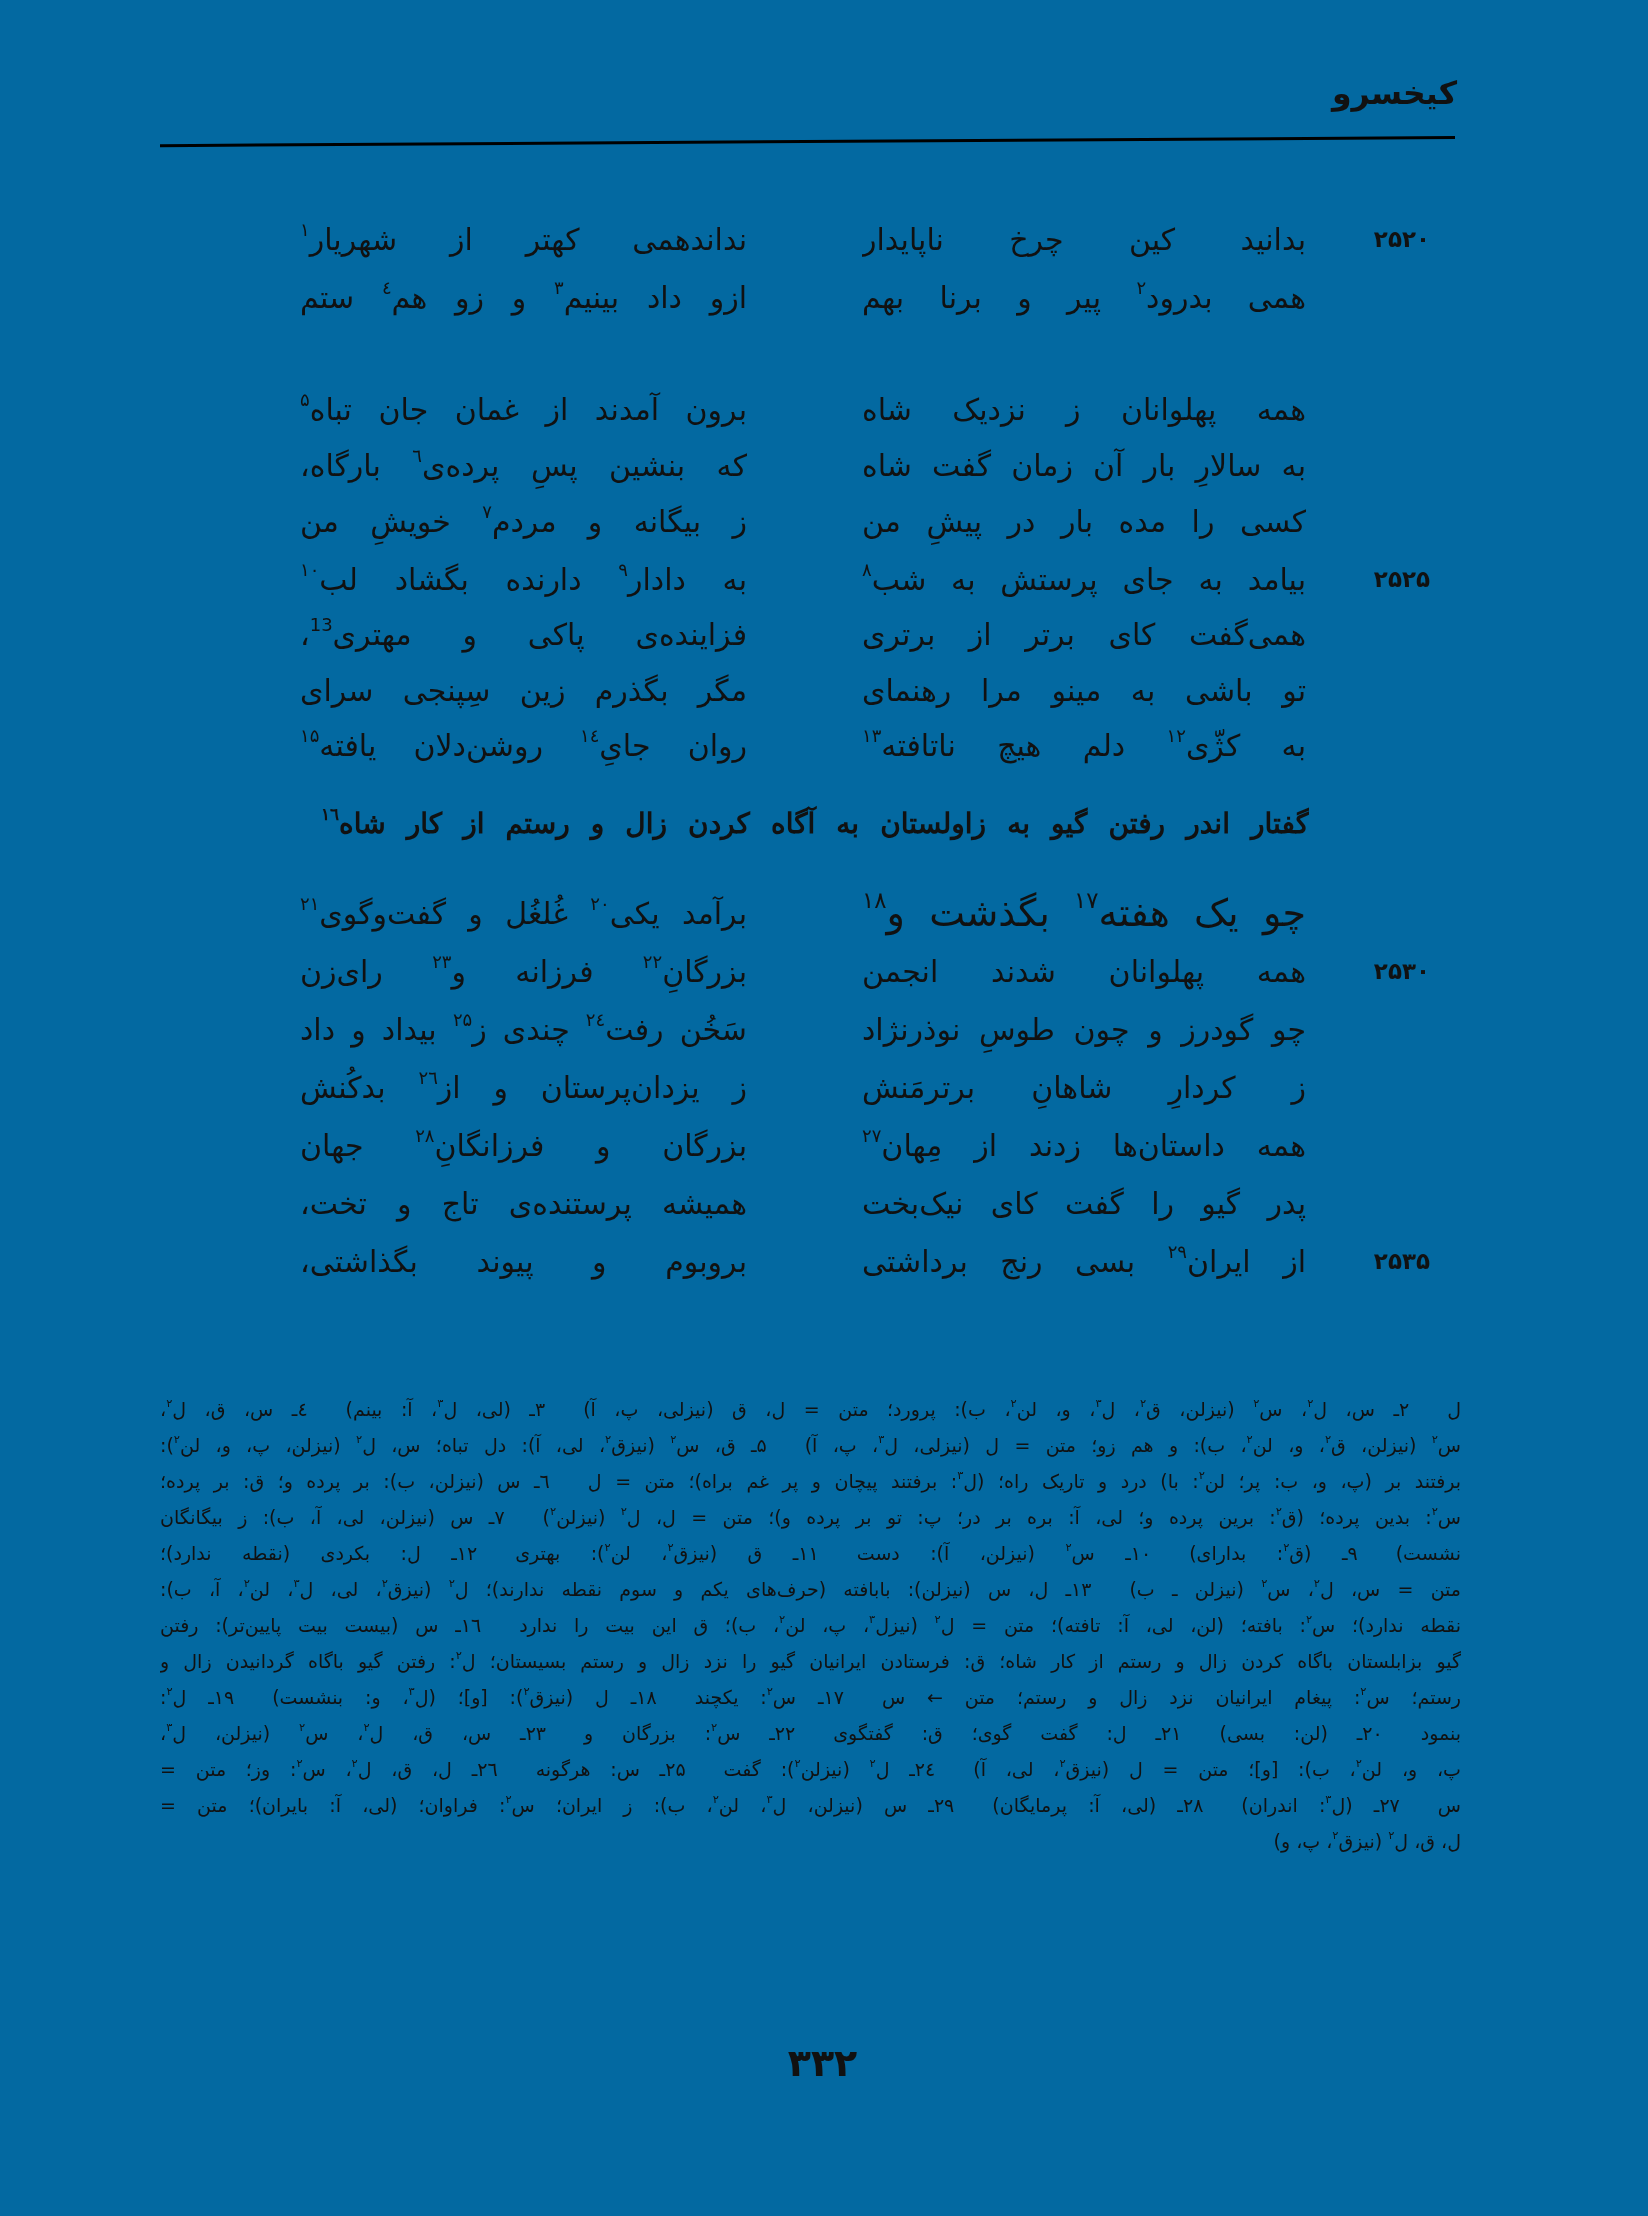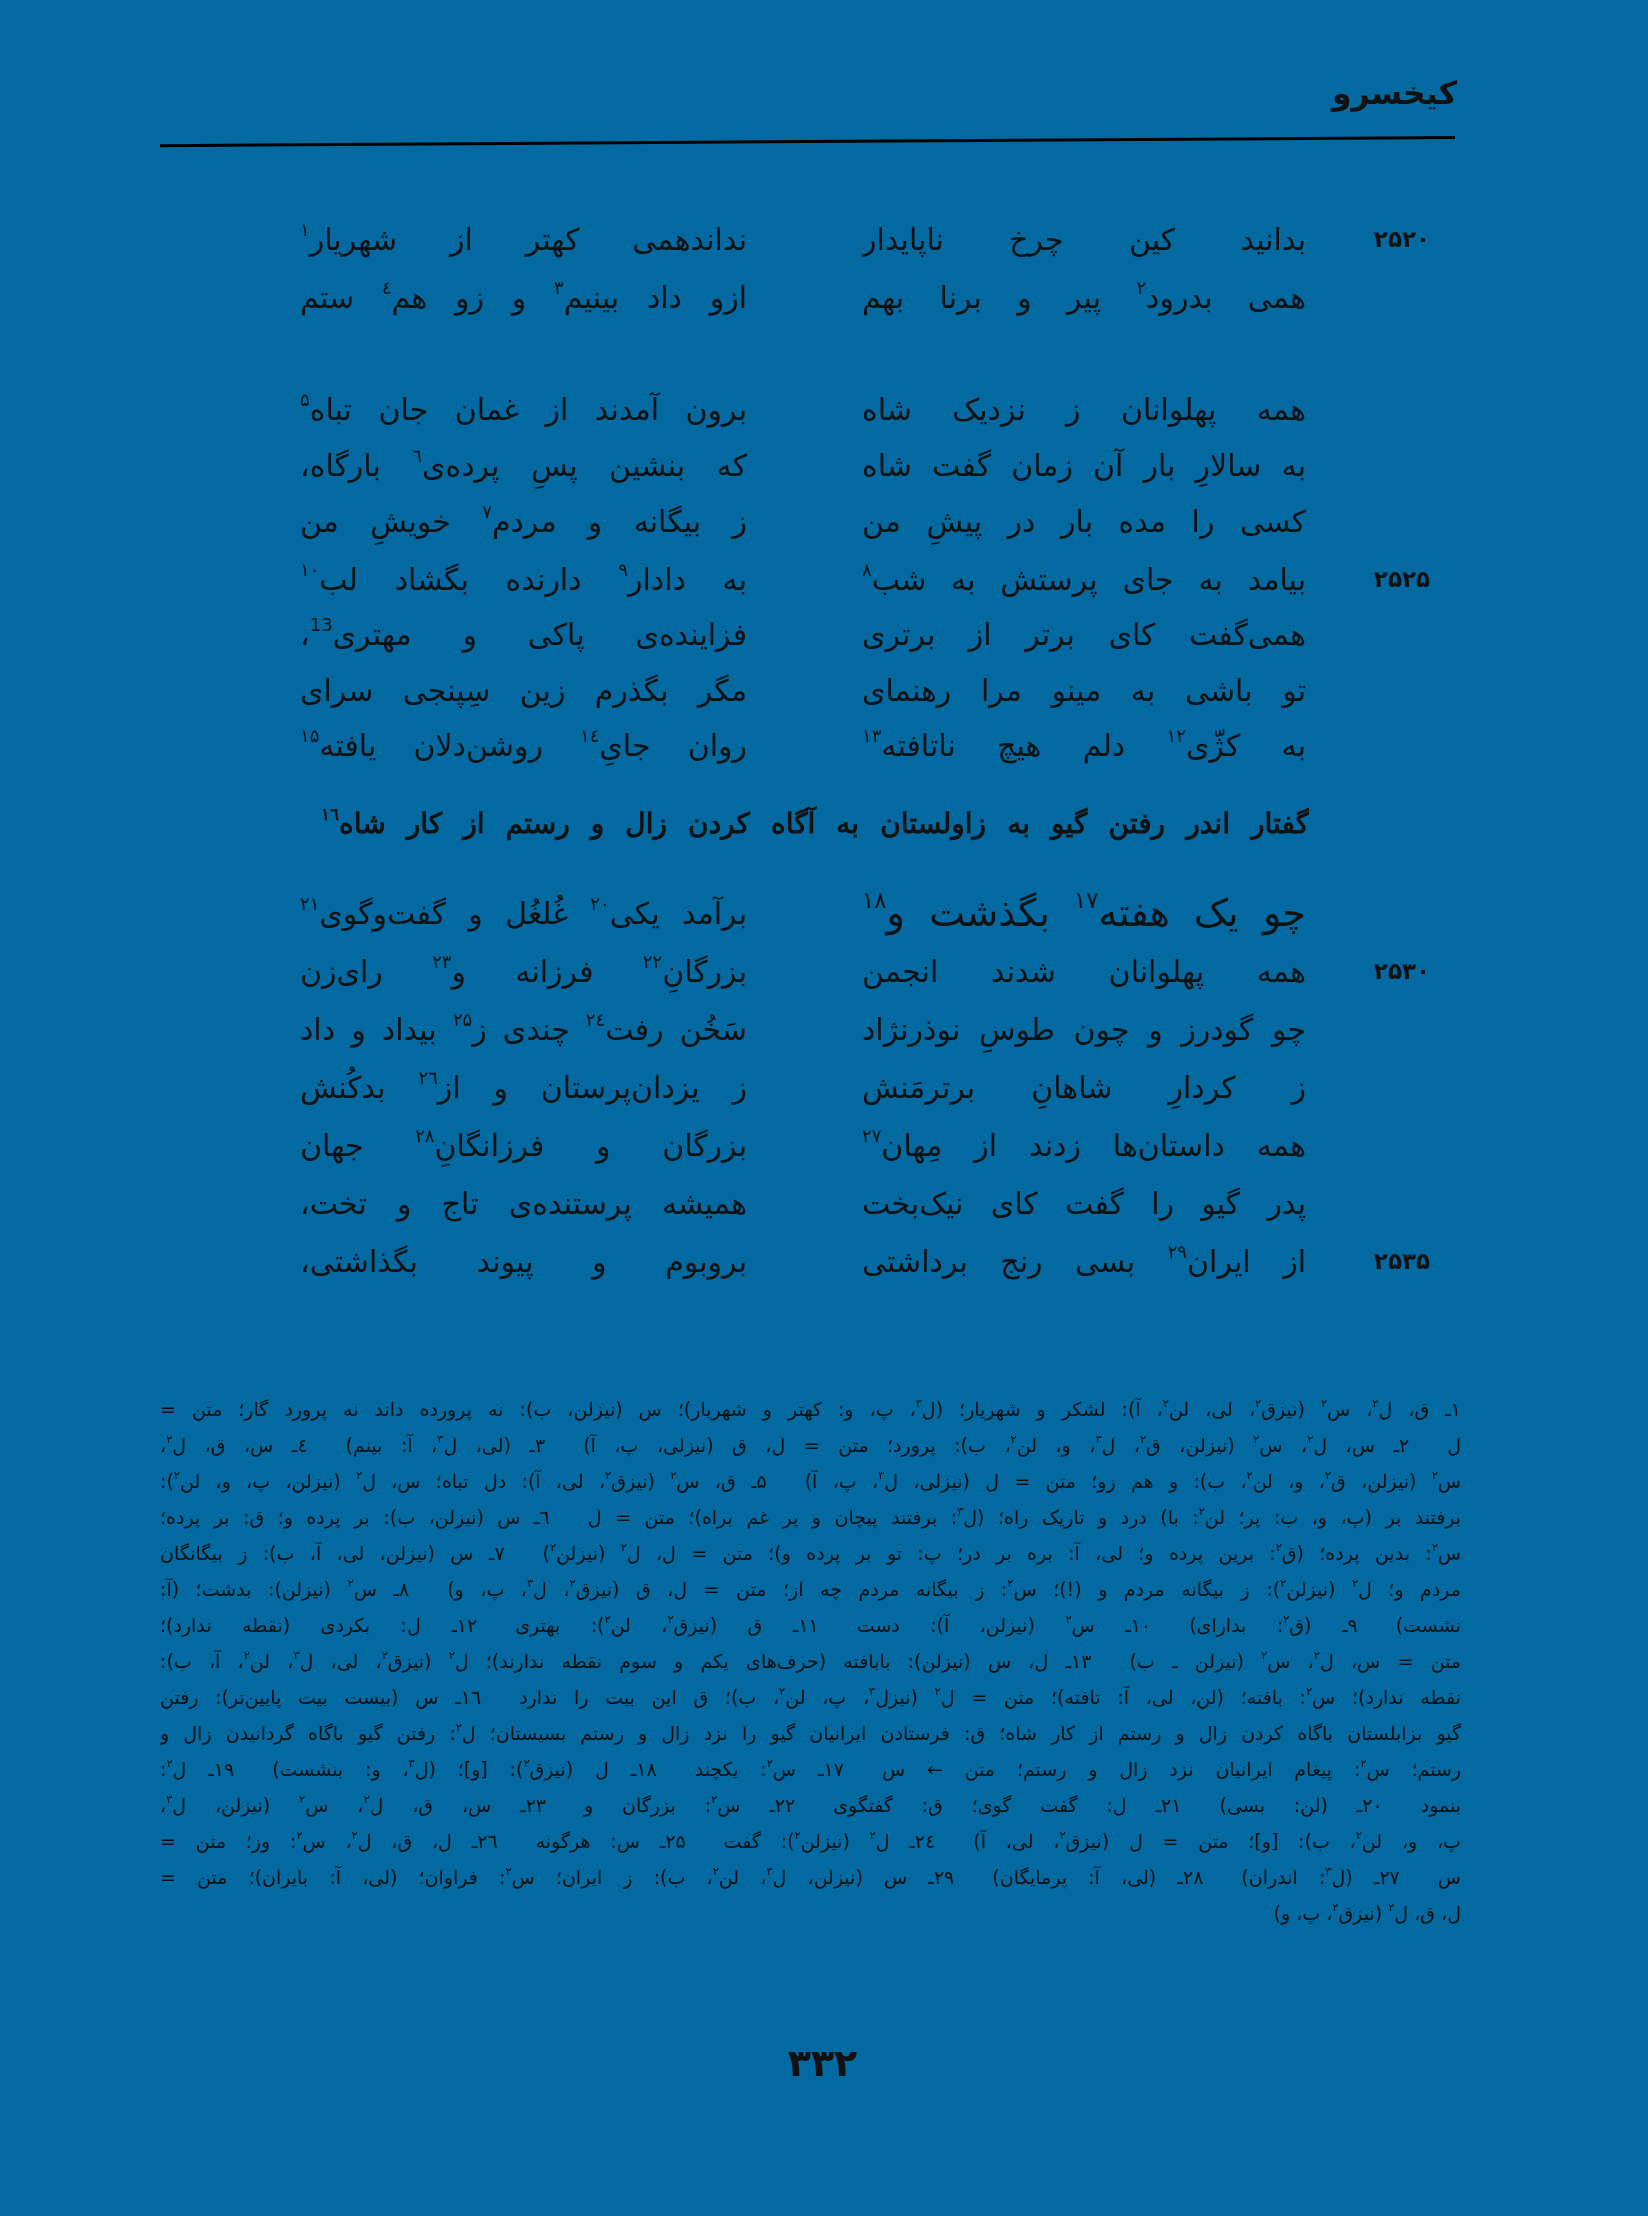--- a/index.html
+++ b/index.html
@@ -190,26 +190,24 @@
     <div class="hemi m1">پدر گیو را گفت کای نیک‌بخت</div>
     <div class="hemi m2">همیشه پرستنده‌ی تاج و تخت،</div>
   </div>
   <div class="verse" style="top:1234px">
     <div class="vnum">۲۵۳۵</div>
     <div class="hemi m1">از ایران<sup>۲۹</sup> بسی رنج برداشتی</div>
     <div class="hemi m2">بروبوم و پیوند بگذاشتی،</div>
   </div>
 
   <div class="footnotes">
-    <div class="fn-line">۱ـ ق، ل<sup>۲</sup>، س<sup>۲</sup> (نیزق<sup>۲</sup>، لی، لن<sup>۲</sup>، آ): لشکر و شهریار؛ (ل<sup>۳</sup>، پ، و: کهتر و شهریار)؛ س (نیزلن، ب): نه پرورده داند نه پرورد گار؛ متن =</div>
     <div class="fn-line">ل  ۲ـ س، ل<sup>۲</sup>، س<sup>۲</sup> (نیزلن، ق<sup>۲</sup>، ل<sup>۳</sup>، و، لن<sup>۲</sup>، ب): پرورد؛ متن = ل، ق (نیزلی، پ، آ)  ۳ـ (لی، ل<sup>۳</sup>، آ: بینم)  ٤ـ س، ق، ل<sup>۲</sup>،</div>
     <div class="fn-line">س<sup>۲</sup> (نیزلن، ق<sup>۲</sup>، و، لن<sup>۲</sup>، ب): و هم زو؛ متن = ل (نیزلی، ل<sup>۳</sup>، پ، آ)  ۵ـ ق، س<sup>۲</sup> (نیزق<sup>۲</sup>، لی، آ): دل تباه؛ س، ل<sup>۲</sup> (نیزلن، پ، و، لن<sup>۲</sup>):</div>
     <div class="fn-line">برفتند بر (پ، و، ب: پر؛ لن<sup>۲</sup>: با) درد و تاریک راه؛ (ل<sup>۳</sup>: برفتند پیچان و پر غم براه)؛ متن = ل  ٦ـ س (نیزلن، ب): بر پرده و؛ ق: بر پرده؛</div>
     <div class="fn-line">س<sup>۲</sup>: بدین پرده؛ (ق<sup>۲</sup>: برین پرده و؛ لی، آ: بره بر در؛ پ: تو بر پرده و)؛ متن = ل، ل<sup>۲</sup> (نیزلن<sup>۲</sup>)  ۷ـ س (نیزلن، لی، آ، ب): ز بیگانگان</div>
-    <div class="fn-line">مردم و؛ ل<sup>۲</sup> (نیزلن<sup>۲</sup>): ز بیگانه مردم و (!)؛ س<sup>۲</sup>: ز بیگانه مردم چه از؛ متن = ل، ق (نیزق<sup>۲</sup>، ل<sup>۳</sup>، پ، و)  ۸ـ س<sup>۲</sup> (نیزلن): بدشت؛ (آ:</div>
     <div class="fn-line">نشست)  ۹ـ (ق<sup>۲</sup>: بدارای)  ۱۰ـ س<sup>۲</sup> (نیزلن، آ): دست  ۱۱ـ ق (نیزق<sup>۲</sup>، لن<sup>۲</sup>): بهتری  ۱۲ـ ل: بکردی (نقطه ندارد)؛</div>
     <div class="fn-line">متن = س، ل<sup>۲</sup>، س<sup>۲</sup> (نیزلن ـ ب)  ۱۳ـ ل، س (نیزلن): بابافته (حرف‌های یکم و سوم نقطه ندارند)؛ ل<sup>۲</sup> (نیزق<sup>۲</sup>، لی، ل<sup>۳</sup>، لن<sup>۲</sup>، آ، ب):</div>
     <div class="fn-line">نقطه ندارد)؛ س<sup>۲</sup>: بافته؛ (لن، لی، آ: تافته)؛ متن = ل<sup>۲</sup> (نیزل<sup>۳</sup>، پ، لن<sup>۲</sup>، ب)؛ ق این بیت را ندارد  ۱٦ـ س (بیست بیت پایین‌تر): رفتن</div>
     <div class="fn-line">گیو بزابلستان باگاه کردن زال و رستم از کار شاه؛ ق: فرستادن ایرانیان گیو را نزد زال و رستم بسیستان؛ ل<sup>۲</sup>: رفتن گیو باگاه گردانیدن زال و</div>
     <div class="fn-line">رستم؛ س<sup>۲</sup>: پیغام ایرانیان نزد زال و رستم؛ متن ← س  ۱۷ـ س<sup>۲</sup>: یکچند  ۱۸ـ ل (نیزق<sup>۲</sup>): [و]؛ (ل<sup>۳</sup>، و: بنشست)  ۱۹ـ ل<sup>۲</sup>:</div>
     <div class="fn-line">بنمود  ۲۰ـ (لن: بسی)  ۲۱ـ ل: گفت گوی؛ ق: گفتگوی  ۲۲ـ س<sup>۲</sup>: بزرگان و  ۲۳ـ س، ق، ل<sup>۲</sup>، س<sup>۲</sup> (نیزلن، ل<sup>۳</sup>،</div>
     <div class="fn-line">پ، و، لن<sup>۲</sup>، ب): [و]؛ متن = ل (نیزق<sup>۲</sup>، لی، آ)  ۲٤ـ ل<sup>۲</sup> (نیزلن<sup>۲</sup>): گفت  ۲۵ـ س: هرگونه  ۲٦ـ ل، ق، ل<sup>۲</sup>، س<sup>۲</sup>: وز؛ متن =</div>
     <div class="fn-line">س  ۲۷ـ (ل<sup>۳</sup>: اندران)  ۲۸ـ (لی، آ: پرمایگان)  ۲۹ـ س (نیزلن، ل<sup>۳</sup>، لن<sup>۲</sup>، ب): ز ایران؛ س<sup>۲</sup>: فراوان؛ (لی، آ: بایران)؛ متن =</div>
     <div class="fn-line last">ل، ق، ل<sup>۲</sup> (نیزق<sup>۲</sup>، پ، و)</div>
   </div>

